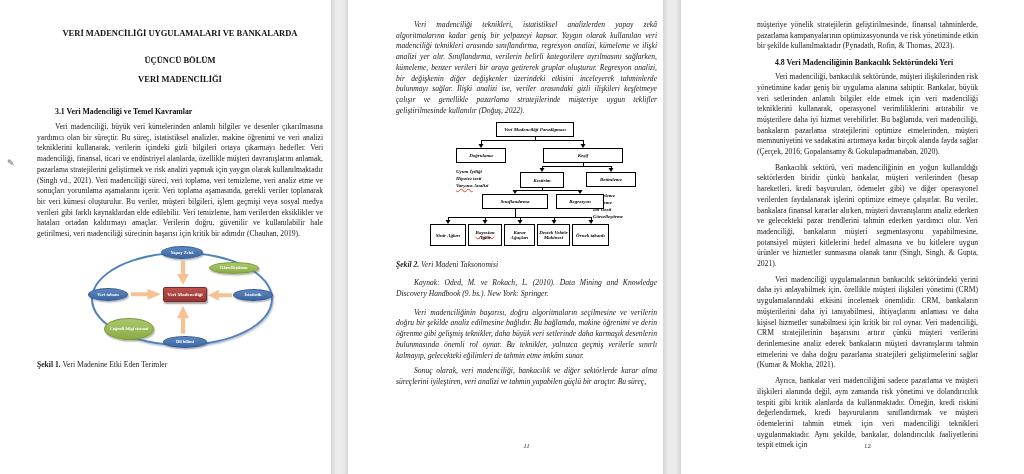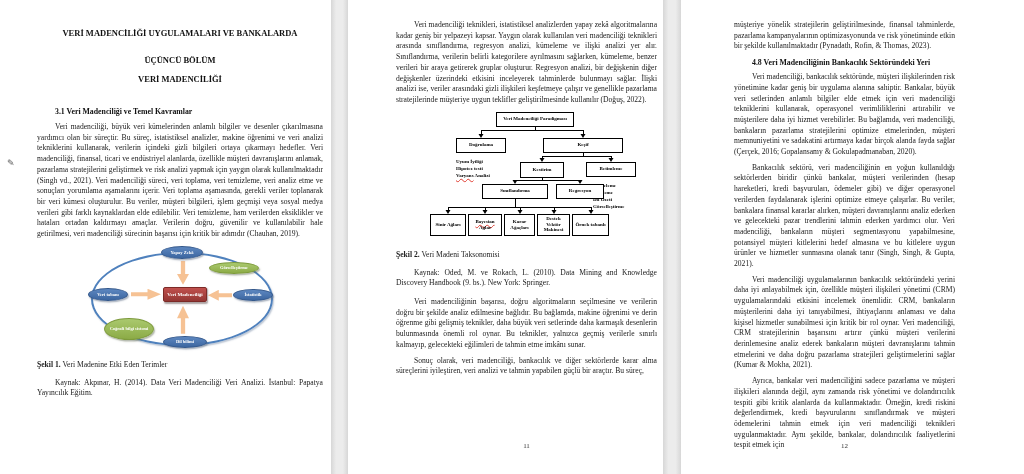--- a/index.html
+++ b/index.html
@@ -1,22 +1,22 @@
 <!DOCTYPE html>
 <html><head>
 <meta charset="utf-8">
 <style>
   * { box-sizing: border-box; margin: 0; padding: 0; }
   html,body { width:1024px; height:474px; overflow:hidden; }
   body { font-family:"Liberation Serif","DejaVu Serif",serif; background:#ffffff; }
   .canvas { display:flex; width:1024px; height:474px; }
   .page { position:relative; background:#ffffff; height:474px; overflow:hidden; }
   .page1 { width:331px; }
-  .page2 { width:315px; }
-  .page3 { width:313px; }
+  .page2 { width:315px;font-style:italic; }
+  .page3 { width:313px;margin-left:23px; }
   .gutter { width:17px; height:474px;
             background:linear-gradient(90deg,#d7d7d7,#ececec 30%,#ececec 70%,#d7d7d7); }
   .g2 { width:18px; }
   .content1 { padding:24px 8px 0 37px; }
   .content2 { padding:20px 6px 0 48px; }
   .content3 { padding:20px 39px 0 53px; }
   .chapter { text-align:center; font-weight:bold; font-size:8.5px; line-height:19px; color:#111; }
   .ch-first { margin-top:8px; }
   .section-h { font-size:7.8px; font-weight:bold; margin:18px 0 6px 18px; color:#111; }
   .section-h3 { font-size:7.8px; font-weight:bold; margin:6px 0 5px 18px; color:#111; }
@@ -82,21 +82,20 @@
         <div class="ell ell-blue" style="left:74px;top:0;width:42px;height:13px;">Yapay Zekâ</div>
         <div class="ell ell-green" style="left:122px;top:16px;width:50px;height:12px;">Görselleştirme</div>
         <div class="ell ell-blue" style="left:1px;top:42px;width:40px;height:13px;">Veri tabanı</div>
         <div class="ell ell-blue" style="left:146px;top:43px;width:40px;height:12px;">İstatistik</div>
         <div class="ell ell-green" style="left:17px;top:72px;width:50px;height:22px;">Coğrafi bilgi sistemi</div>
         <div class="ell ell-blue" style="left:76px;top:90px;width:44px;height:12px;">Dil bilimi</div>
         <div class="center-box">Veri Madenciliği</div>
       </div>
 
       <p class="caption"><b>Şekil 1.</b><span> Veri Madenine Etki Eden Terimler</span></p>
-      <p class="body-p ind">Kaynak: Akpınar, H. (2014). Data Veri Madenciliği Veri Analizi. İstanbul: Papatya Yayıncılık Eğitim.</p>
     </div>
   </div>
 
   <div class="gutter"></div>
 
   <div class="page page2">
     <div class="content2">
       <p class="body-p ind">Veri madenciliği teknikleri, istatistiksel analizlerden yapay zekâ algoritmalarına kadar geniş bir yelpazeyi kapsar. Yaygın olarak kullanılan veri madenciliği teknikleri arasında sınıflandırma, regresyon analizi, kümeleme ve ilişki analizi yer alır. Sınıflandırma, verilerin belirli kategorilere ayrılmasını sağlarken, kümeleme, benzer verileri bir araya getirerek gruplar oluşturur. Regresyon analizi, bir değişkenin diğer değişkenler üzerindeki etkisini inceleyerek tahminlerde bulunmayı sağlar. İlişki analizi ise, veriler arasındaki gizli ilişkileri keşfetmeye çalışır ve genellikle pazarlama stratejilerinde müşteriye uygun teklifler geliştirilmesinde kullanılır (Doğuş, 2022).</p>
 
       <div class="fig2">

